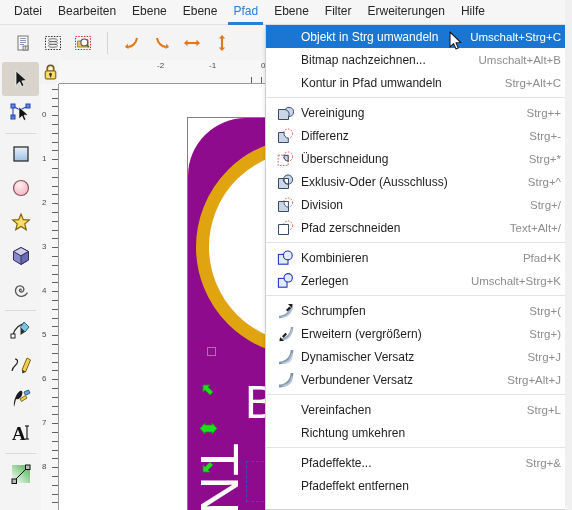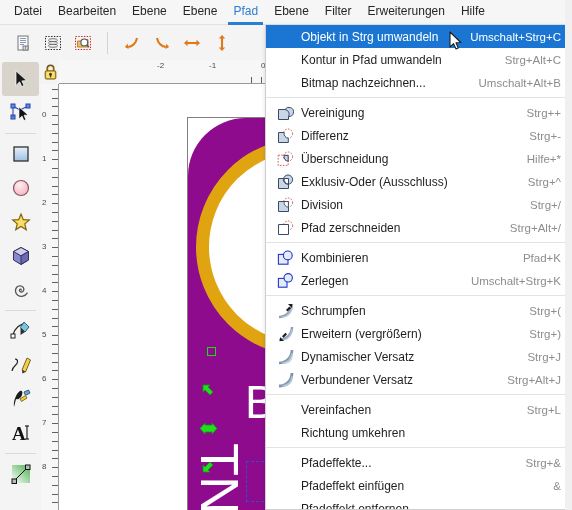--- a/index.html
+++ b/index.html
@@ -579,27 +579,27 @@
   </div>
 
   <div id="dropdown">
       <div class="mi hl">
         <div class="mi-icon"></div>
         <div class="mi-label">Objekt in Strg umwandeln</div>
         <div class="mi-accel">Umschalt+Strg+C</div>
       </div>
       <div class="mi">
         <div class="mi-icon"></div>
+        <div class="mi-label">Bitmap nachzeichnen...</div>
+        <div class="mi-accel">Umschalt+Alt+B</div>
+      </div>
+      <div class="mi">
+        <div class="mi-icon"></div>
         <div class="mi-label">Kontur in Pfad umwandeln</div>
         <div class="mi-accel">Strg+Alt+C</div>
-      </div>
-      <div class="mi">
-        <div class="mi-icon"></div>
-        <div class="mi-label">Bitmap nachzeichnen...</div>
-        <div class="mi-accel">Umschalt+Alt+B</div>
       </div>
       <div class="mi-sep"></div>
       <div class="mi">
         <div class="mi-icon">
           <svg width="17" height="17" viewBox="0 0 17 17">
             <path d="M1.5 5.5 L8 5.5 A4.6 4.6 0 1 1 11.5 12.5 L11.5 15.5 L1.5 15.5 Z" fill="#c9d6e8" stroke="#3a4a66" stroke-width="1"></path>
             <path d="M8.2 5.6 A4.6 4.6 0 0 1 11.6 12.4" fill="none" stroke="#3a4a66" stroke-width="1"></path>
           </svg>
         </div>
         <div class="mi-label">Vereinigung</div>
@@ -617,21 +617,21 @@
       </div>
       <div class="mi">
         <div class="mi-icon">
           <svg width="17" height="17" viewBox="0 0 17 17">
             <rect x="1.2" y="5.2" width="10" height="10.2" fill="none" stroke="#d04a4a" stroke-width="0.9" stroke-dasharray="1.6,1.4"></rect>
             <circle cx="11" cy="6.6" r="4.6" fill="none" stroke="#d04a4a" stroke-width="0.9" stroke-dasharray="1.6,1.4"></circle>
             <path d="M7.2 5.4 L11.2 5.4 L11.2 11.2 A4.6 4.6 0 0 1 7.2 5.4 Z" fill="#c9d6e8" stroke="#3a4a66" stroke-width="1"></path>
           </svg>
         </div>
         <div class="mi-label">Überschneidung</div>
-        <div class="mi-accel">Hilfe+*</div>
+        <div class="mi-accel">Strg+*</div>
       </div>
       <div class="mi">
         <div class="mi-icon">
           <svg width="17" height="17" viewBox="0 0 17 17">
             <path d="M1.5 5.5 L11.5 5.5 L11.5 15.5 L1.5 15.5 Z" fill="#c9d6e8" stroke="#3a4a66" stroke-width="1"></path>
             <circle cx="11" cy="6.6" r="4.6" fill="#c9d6e8" stroke="#3a4a66" stroke-width="1"></circle>
             <path d="M7.3 5.5 L11.5 5.5 L11.5 11.1 A4.6 4.6 0 0 1 7.3 5.5 Z" fill="#ffffff" stroke="#3a4a66" stroke-width="1"></path>
           </svg>
         </div>
         <div class="mi-label">Exklusiv-Oder (Ausschluss)</div>
@@ -649,21 +649,21 @@
         <div class="mi-accel">Strg+/</div>
       </div>
       <div class="mi">
         <div class="mi-icon">
           <svg width="17" height="17" viewBox="0 0 17 17">
             <circle cx="11" cy="6.6" r="4.6" fill="none" stroke="#d04a4a" stroke-width="0.9" stroke-dasharray="1.6,1.4"></circle>
             <path d="M1.5 5.5 L11.5 5.5 L11.5 15.5 L1.5 15.5 Z" fill="#ffffff" stroke="#3a4a66" stroke-width="1"></path>
           </svg>
         </div>
         <div class="mi-label">Pfad zerschneiden</div>
-        <div class="mi-accel">Strg+Alt+/</div>
+        <div class="mi-accel">Text+Alt+/</div>
       </div>
       <div class="mi-sep"></div>
       <div class="mi">
         <div class="mi-icon">
           <svg width="17" height="17" viewBox="0 0 17 17">
             <rect x="1.4" y="5.4" width="9.6" height="9.8" fill="#e4ecfa" stroke="#2036c8" stroke-width="1.1"></rect>
             <circle cx="10.8" cy="6.4" r="4.4" fill="#e4ecfa" stroke="#2036c8" stroke-width="1.1"></circle>
           </svg>
         </div>
         <div class="mi-label">Kombinieren</div>
@@ -734,25 +734,20 @@
       <div class="mi">
         <div class="mi-icon"></div>
         <div class="mi-label">Richtung umkehren</div>
         <div class="mi-accel"></div>
       </div>
       <div class="mi-sep"></div>
       <div class="mi">
         <div class="mi-icon"></div>
         <div class="mi-label">Pfadeffekte...</div>
         <div class="mi-accel">Strg+&amp;</div>
-      </div>
-      <div class="mi">
-        <div class="mi-icon"></div>
-        <div class="mi-label">Pfadeffekt einfügen</div>
-        <div class="mi-accel">&amp;</div>
       </div>
       <div class="mi">
         <div class="mi-icon"></div>
         <div class="mi-label">Pfadeffekt entfernen</div>
         <div class="mi-accel"></div>
       </div>
     </div>
 
   <div id="cursor" style="left: 449px; top: 31px;">
     <svg width="14" height="21" viewBox="0 0 14 21">

